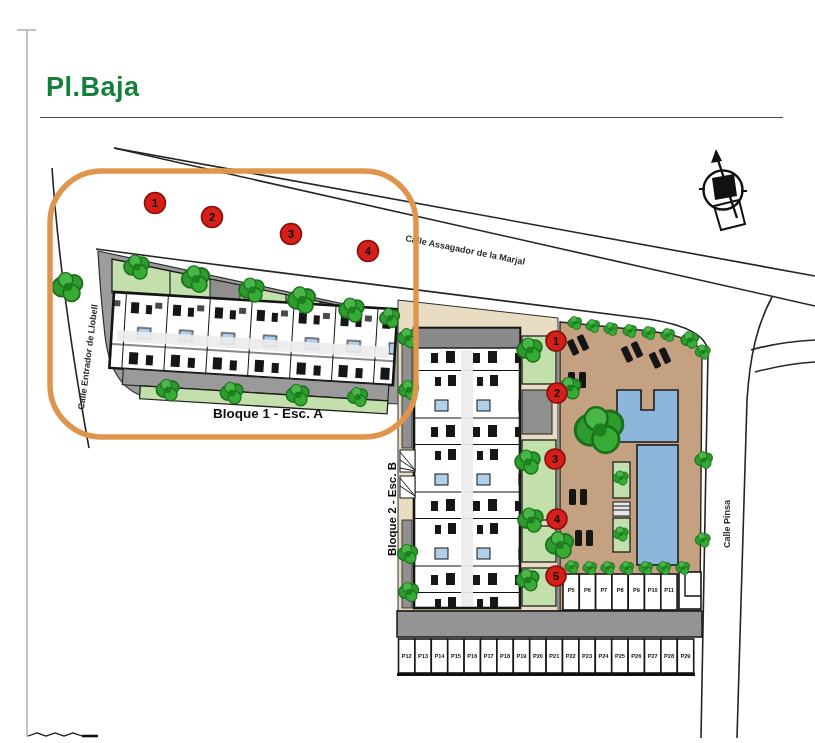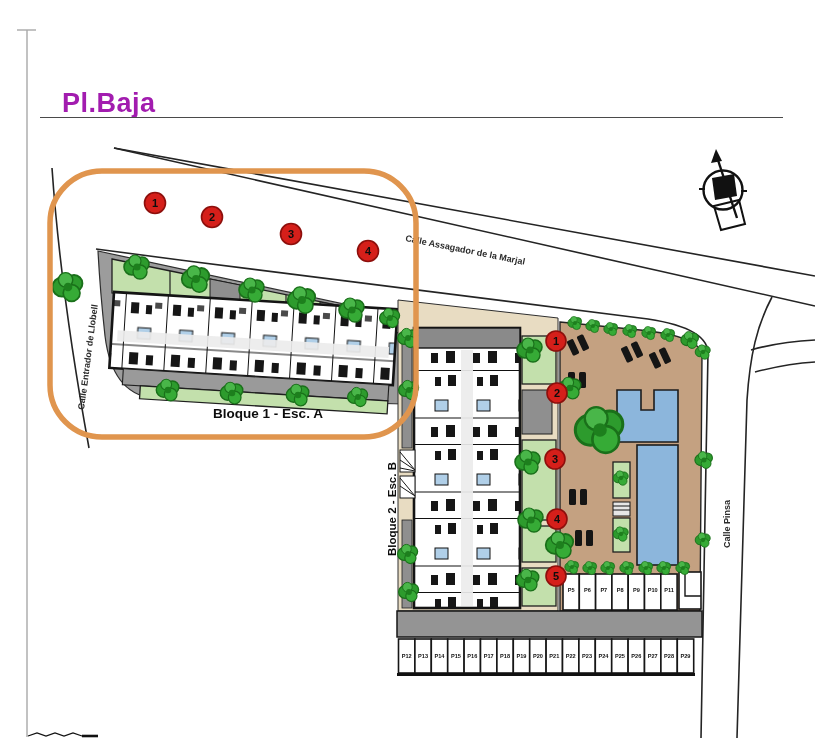--- a/index.html
+++ b/index.html
@@ -1,19 +1,19 @@
 <!DOCTYPE html>
 <html><head>
 <meta charset="utf-8">
 <style>
   html,body{margin:0;padding:0;background:#ffffff;}
   .page{position:relative;width:815px;height:743px;background:#ffffff;overflow:hidden;
         font-family:"Liberation Sans",sans-serif;}
-  #plan-title{position:absolute;left:46px;top:72px;margin:16px;font-size:27px;font-weight:800;
-        color:#a21caf;letter-spacing:.5px;font-family:"Liberation Sans",sans-serif;}
+  #plan-title{position:absolute;left:46px;top:72px;margin:0;font-size:27px;font-weight:800;
+        color:#15803d;letter-spacing:.5px;font-family:"Liberation Sans",sans-serif;}
   .title-rule{position:absolute;left:40px;top:117px;width:743px;height:1px;background:#4a4a4a;}
   svg{position:absolute;left:0;top:0;}
   .street-line{stroke:#242424;stroke-width:1.6;fill:none;}
   .plot1{fill:#9c9c9c;stroke:#2e2e2e;stroke-width:1.2;}
   .plot2{fill:#e8dcc2;stroke:#2e2e2e;stroke-width:1;}
   .terrain{stroke:#242424;stroke-width:1.4;}
   .garden{fill:#c3e0ac;stroke:#1f1f1f;stroke-width:1.3;}
   .bldg{stroke:#141414;stroke-width:2.6;}
   .stall{fill:#ffffff;stroke:#161616;stroke-width:1.6;}
   .plabel{font:bold 5.6px "Liberation Sans",sans-serif;text-anchor:middle;fill:#111;}

